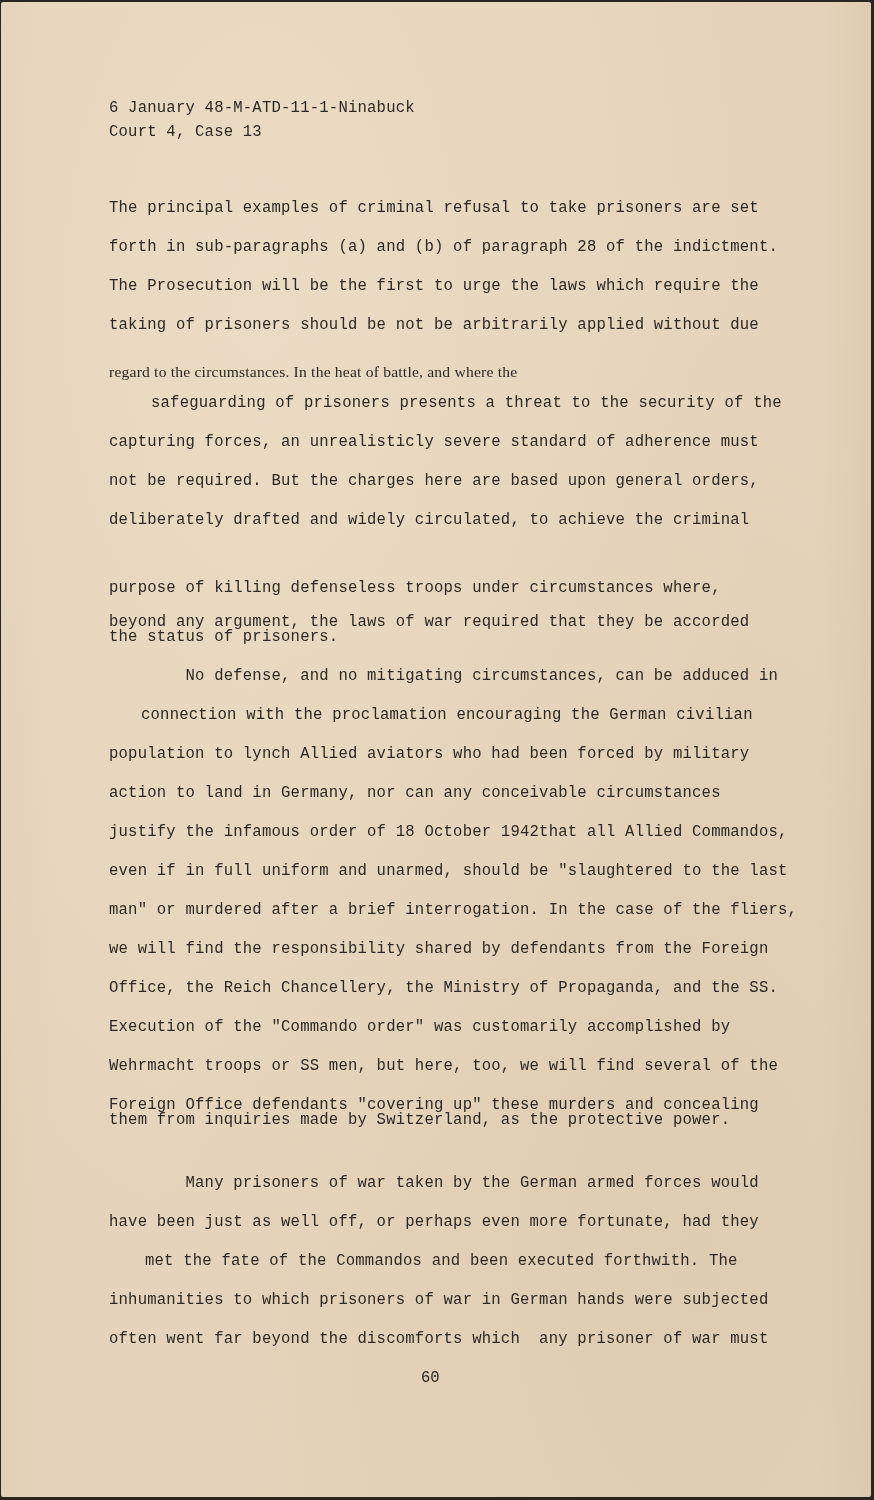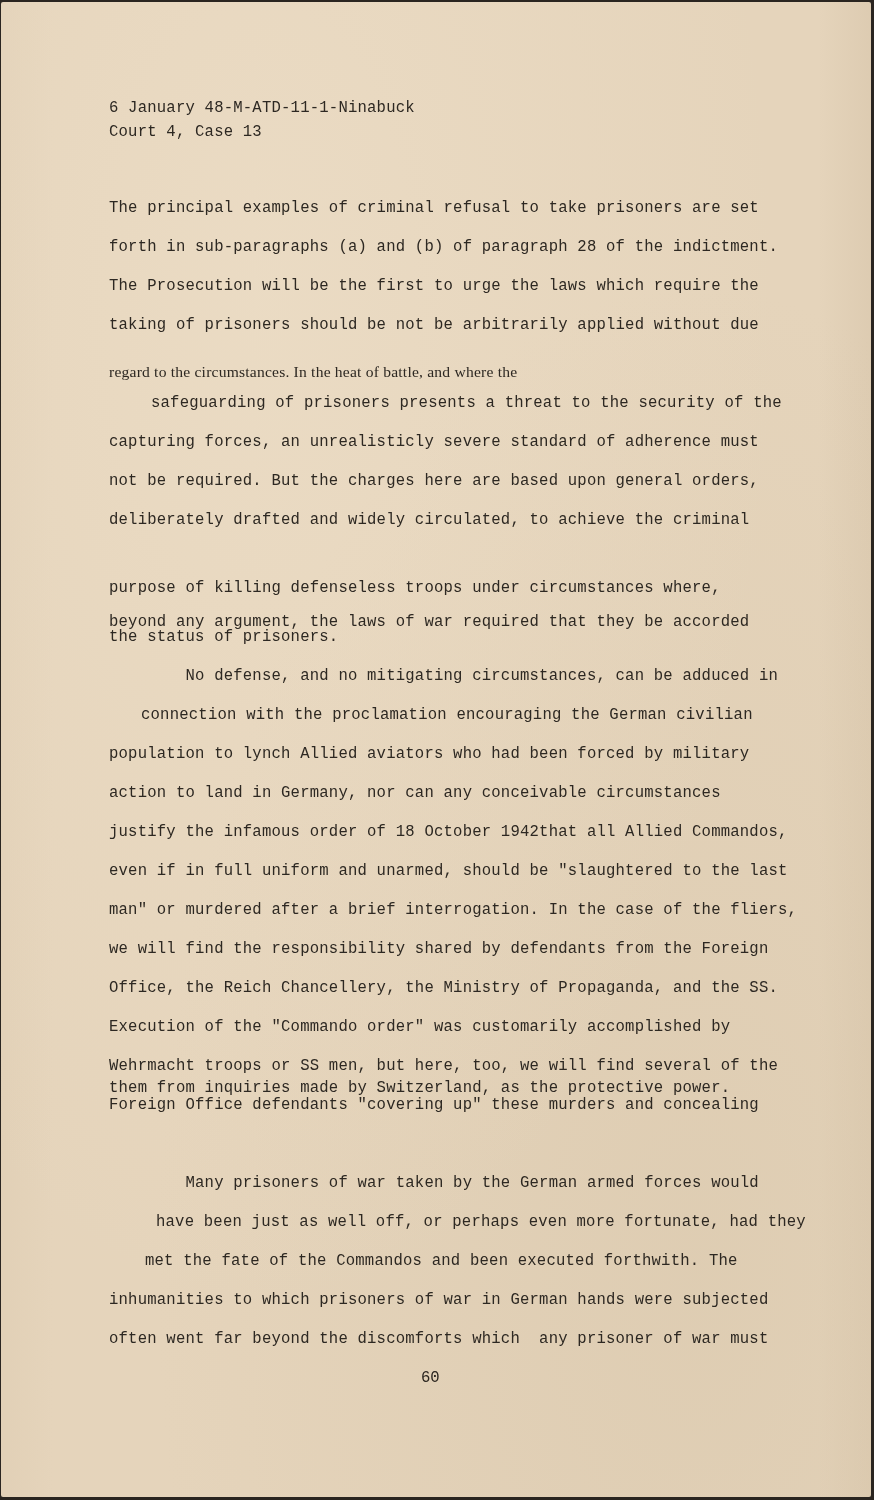--- a/index.html
+++ b/index.html
@@ -77,22 +77,22 @@
     <div class="typed body-line" style="top:742px;">population to lynch Allied aviators who had been forced by military</div>
     <div class="typed body-line" style="top:781px;">action to land in Germany, nor can any conceivable circumstances</div>
     <div class="typed body-line" style="top:820px;">justify the infamous order of 18 October 1942that all Allied Commandos,</div>
     <div class="typed body-line" style="top:859px;">even if in full uniform and unarmed, should be "slaughtered to the last</div>
     <div class="typed body-line" style="top:898px;">man" or murdered after a brief interrogation. In the case of the fliers,</div>
     <div class="typed body-line" style="top:937px;">we will find the responsibility shared by defendants from the Foreign</div>
     <div class="typed body-line" style="top:976px;">Office, the Reich Chancellery, the Ministry of Propaganda, and the SS.</div>
     <div class="typed body-line" style="top:1015px;">Execution of the "Commando order" was customarily accomplished by</div>
     <div class="typed body-line" style="top:1054px;">Wehrmacht troops or SS men, but here, too, we will find several of the</div>
     <div class="typed body-line" style="top:1093px;">Foreign Office defendants "covering up" these murders and concealing</div>
-    <div class="typed body-line" style="top:1076px;">them from inquiries made by Switzerland, as the protective power.</div>
+    <div class="typed body-line" style="top:1108px;">them from inquiries made by Switzerland, as the protective power.</div>
     <div class="typed body-line" style="top:1171px;">        Many prisoners of war taken by the German armed forces would</div>
-    <div class="typed body-line" style="top:1210px;margin-left:47px;">have been just as well off, or perhaps even more fortunate, had they</div>
+    <div class="typed body-line" style="top:1210px;">have been just as well off, or perhaps even more fortunate, had they</div>
     <div class="typed body-line" style="top:1249px;padding-left:36px;">met the fate of the Commandos and been executed forthwith. The</div>
     <div class="typed body-line" style="top:1288px;">inhumanities to which prisoners of war in German hands were subjected</div>
     <div class="typed body-line" style="top:1327px;">often went far beyond the discomforts which  any prisoner of war must</div>
   </div>
 
   <div class="page-number">60</div>
 </div>
 
 </body></html>

